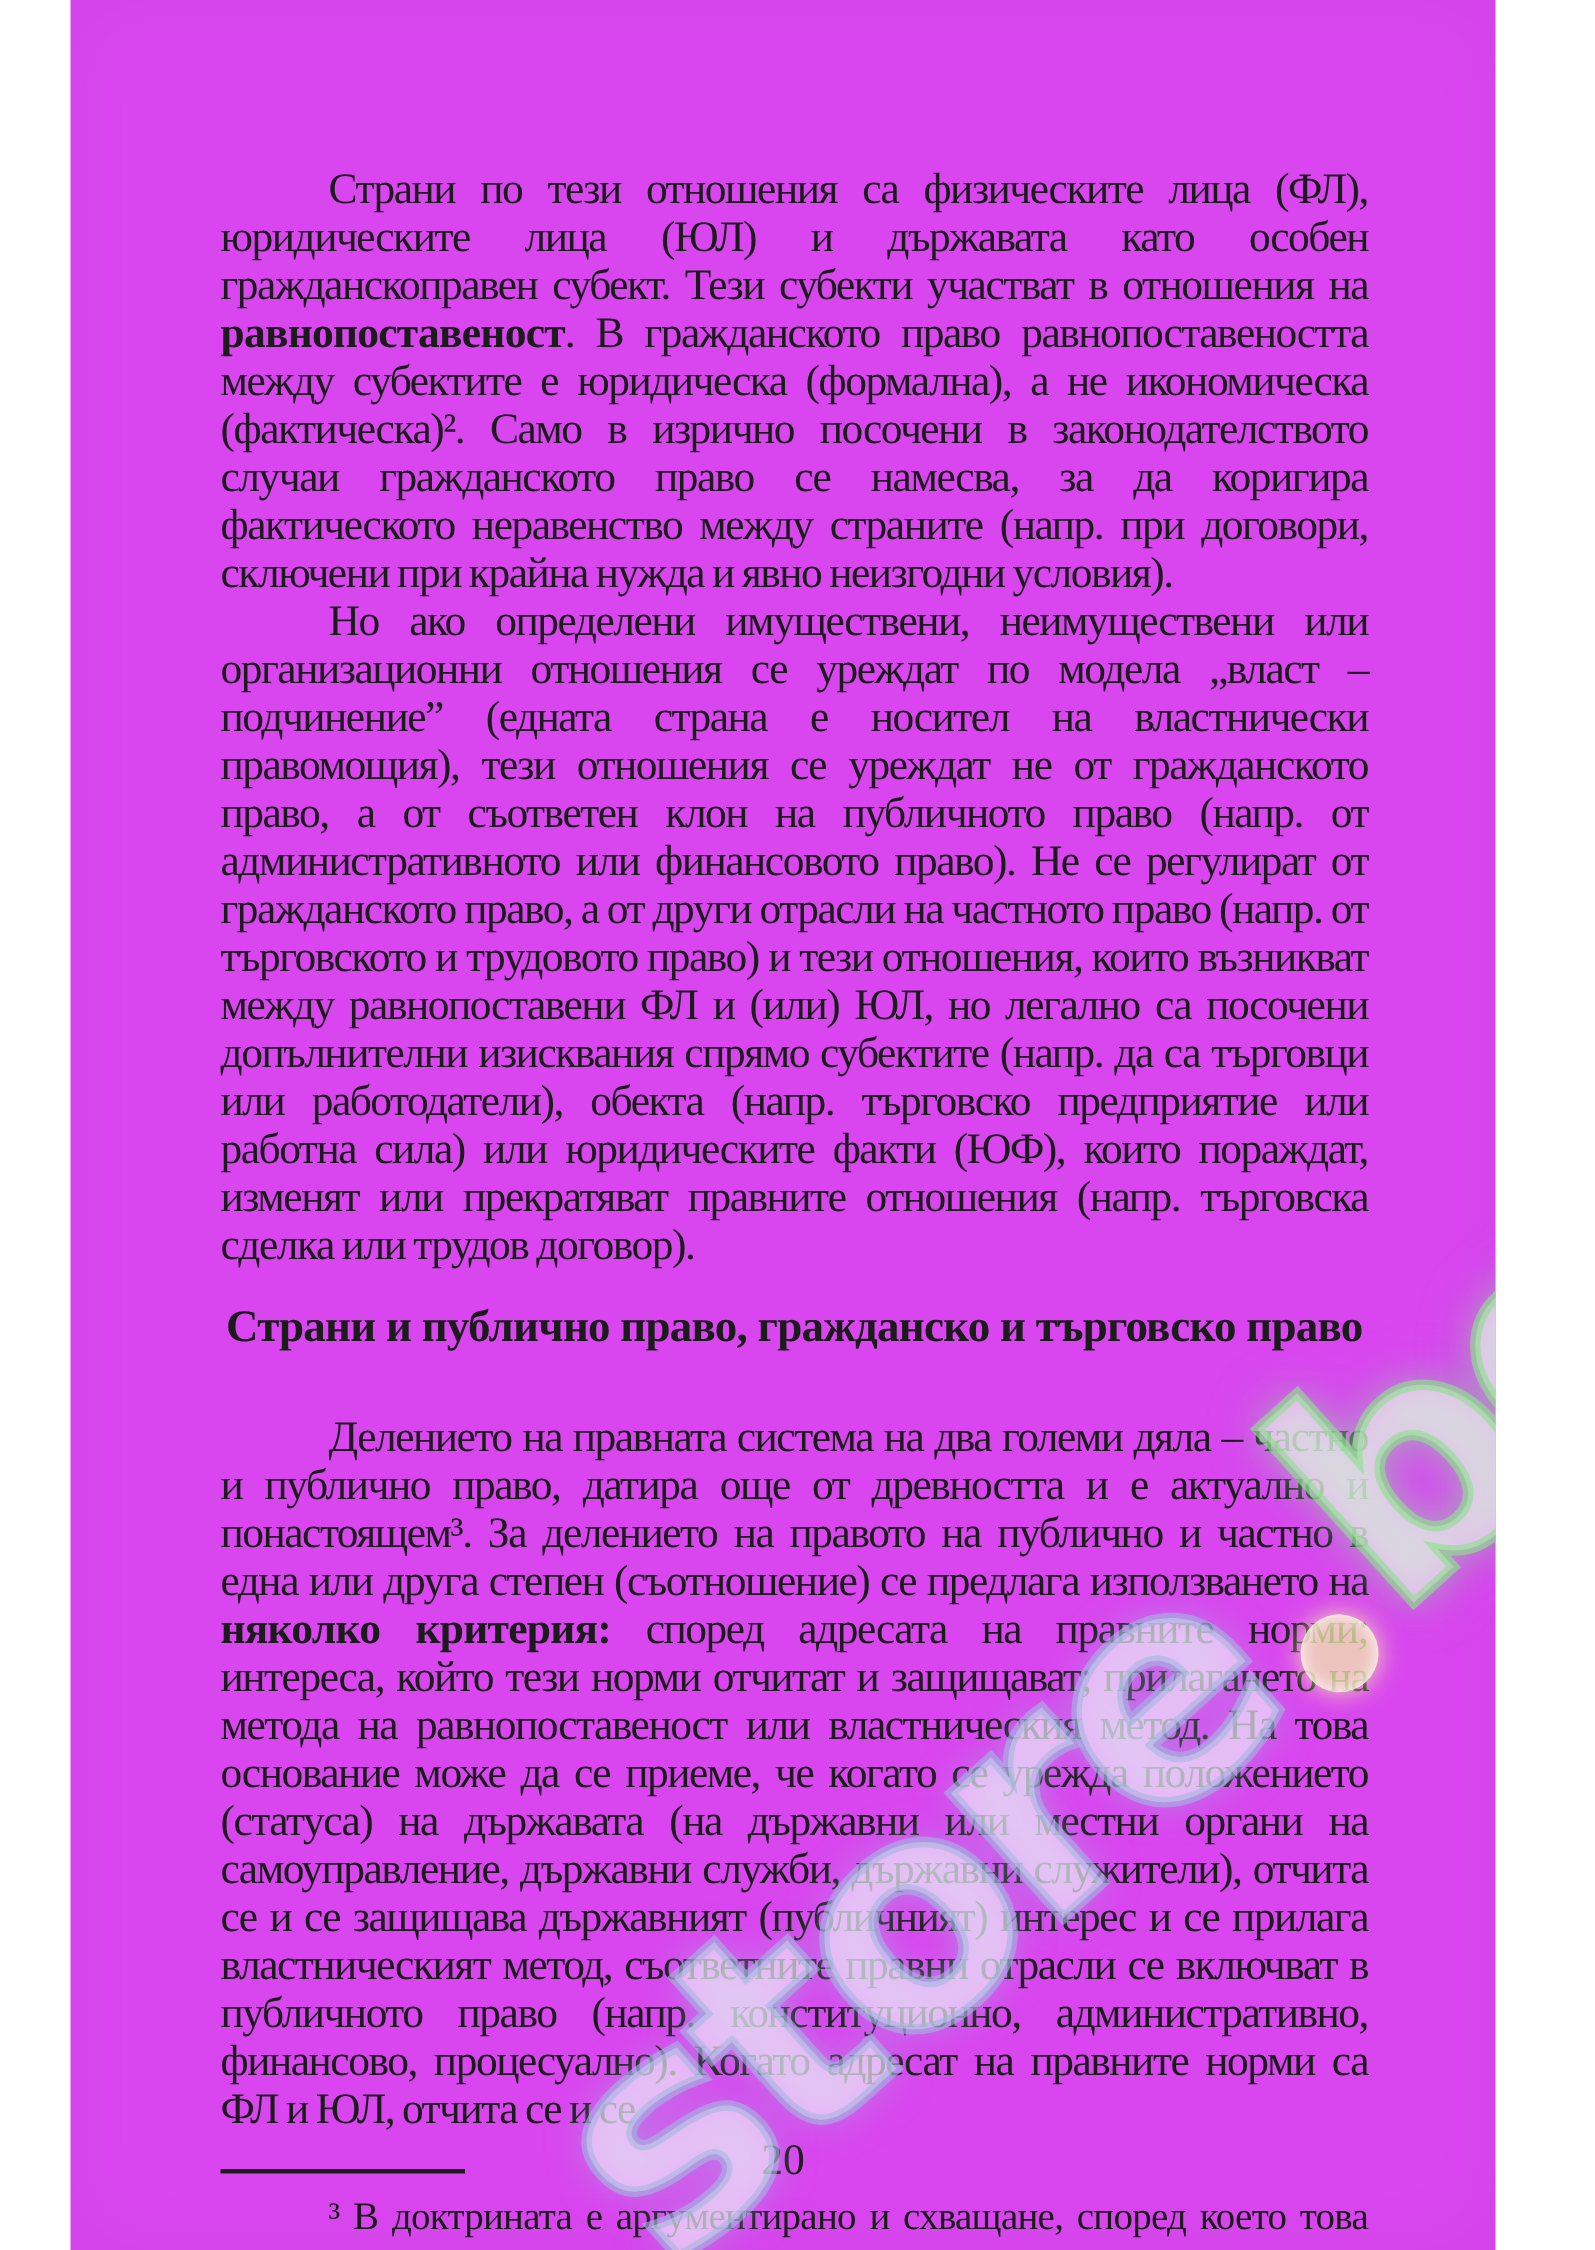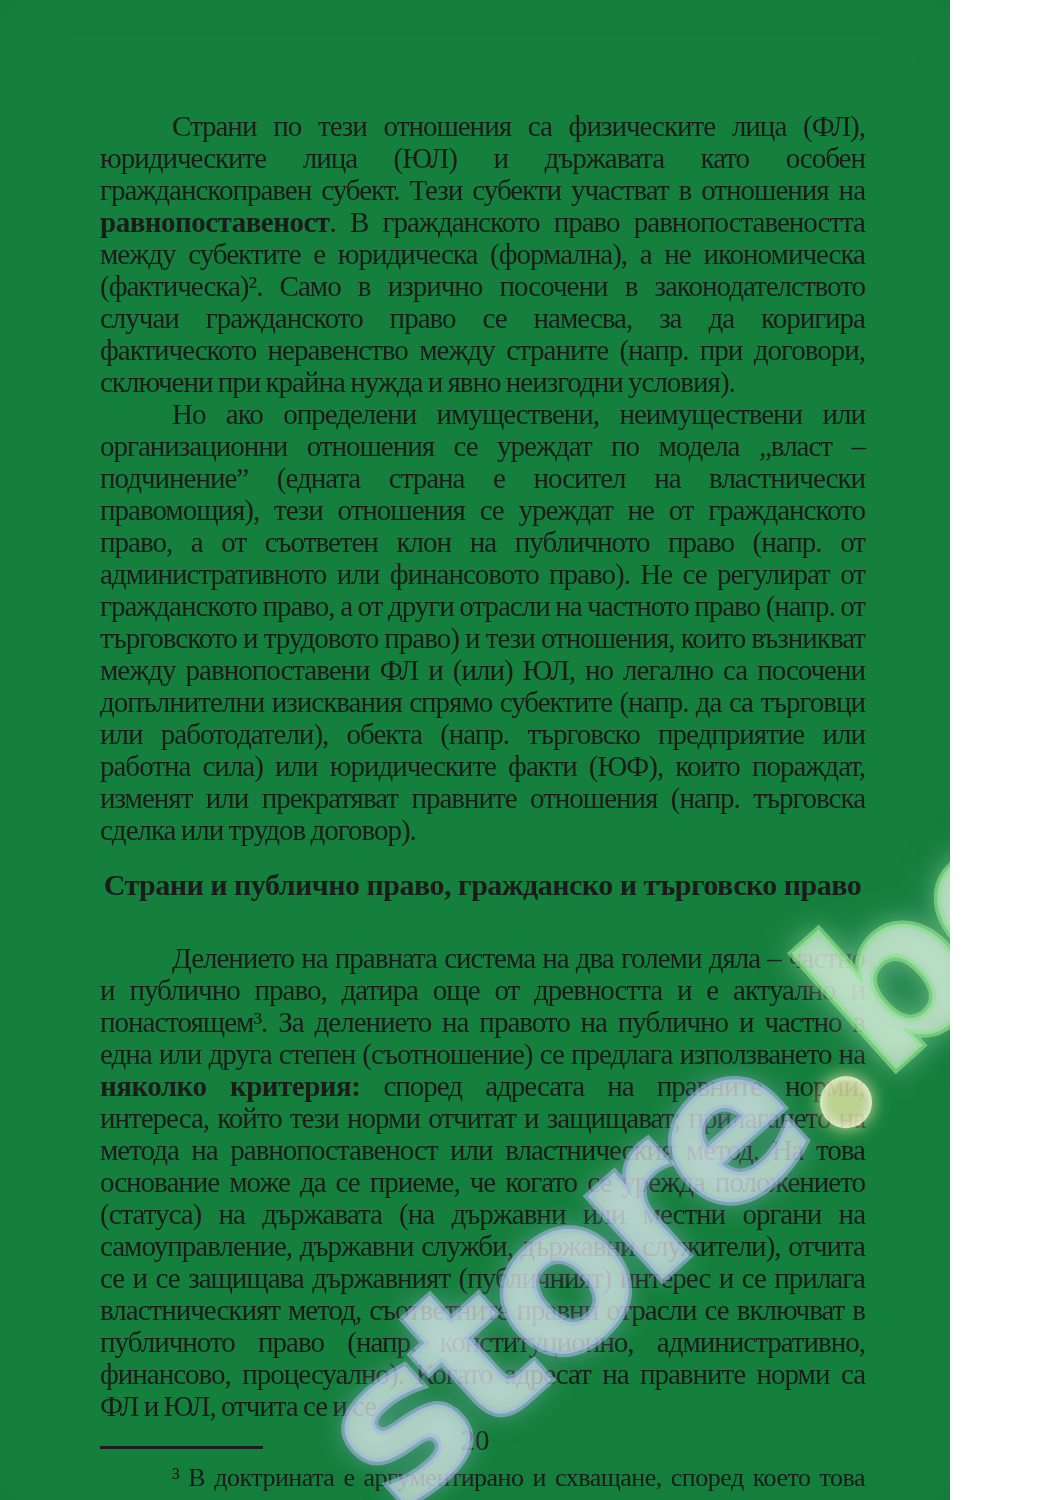--- a/index.html
+++ b/index.html
@@ -1,23 +1,24 @@
 <!DOCTYPE html>
 <html lang="bg"><head>
 <meta charset="utf-8">
 <style>
   html,body{margin:0;padding:0;background:#ffffff;}
   .page{
     position:relative;
     width:950px;height:1500px;
-    background:#15803d;
+    background:#d946ef;
     overflow:hidden;
     font-family:"Liberation Serif", serif;
     color:#1b1b1b;
     box-shadow:inset 0 0 60px rgba(0,0,0,0.03);
+    margin-left:47px;
   }
   .content{
     position:absolute;
     left:0;top:0;right:0;
     padding:110px 85px 0 100px;
     z-index:1;
   }
   p.body{
     margin:0;
     font-size:29px;

